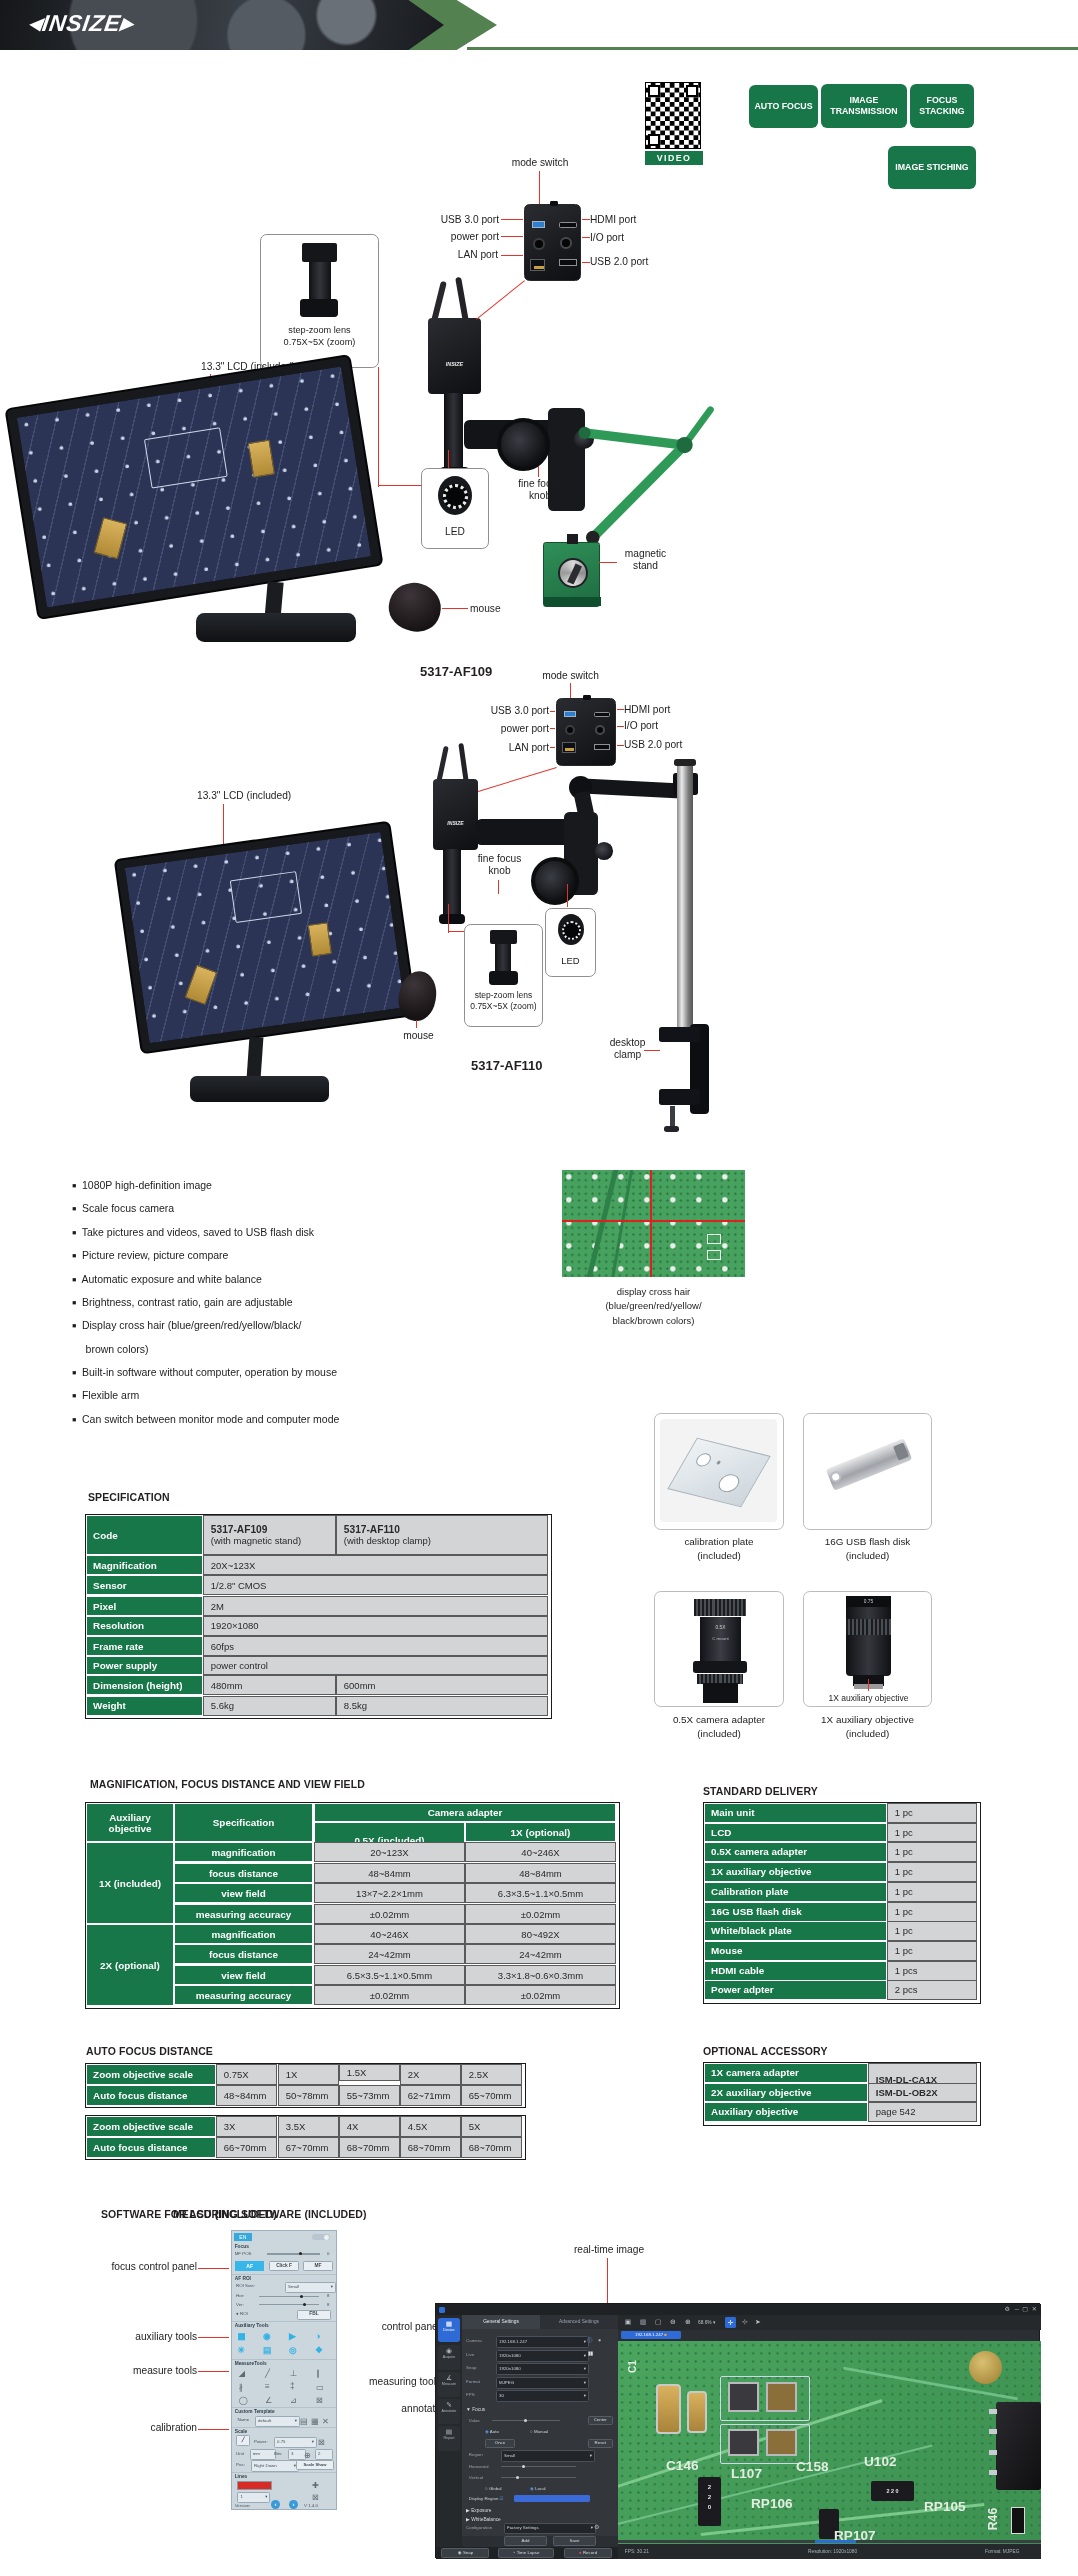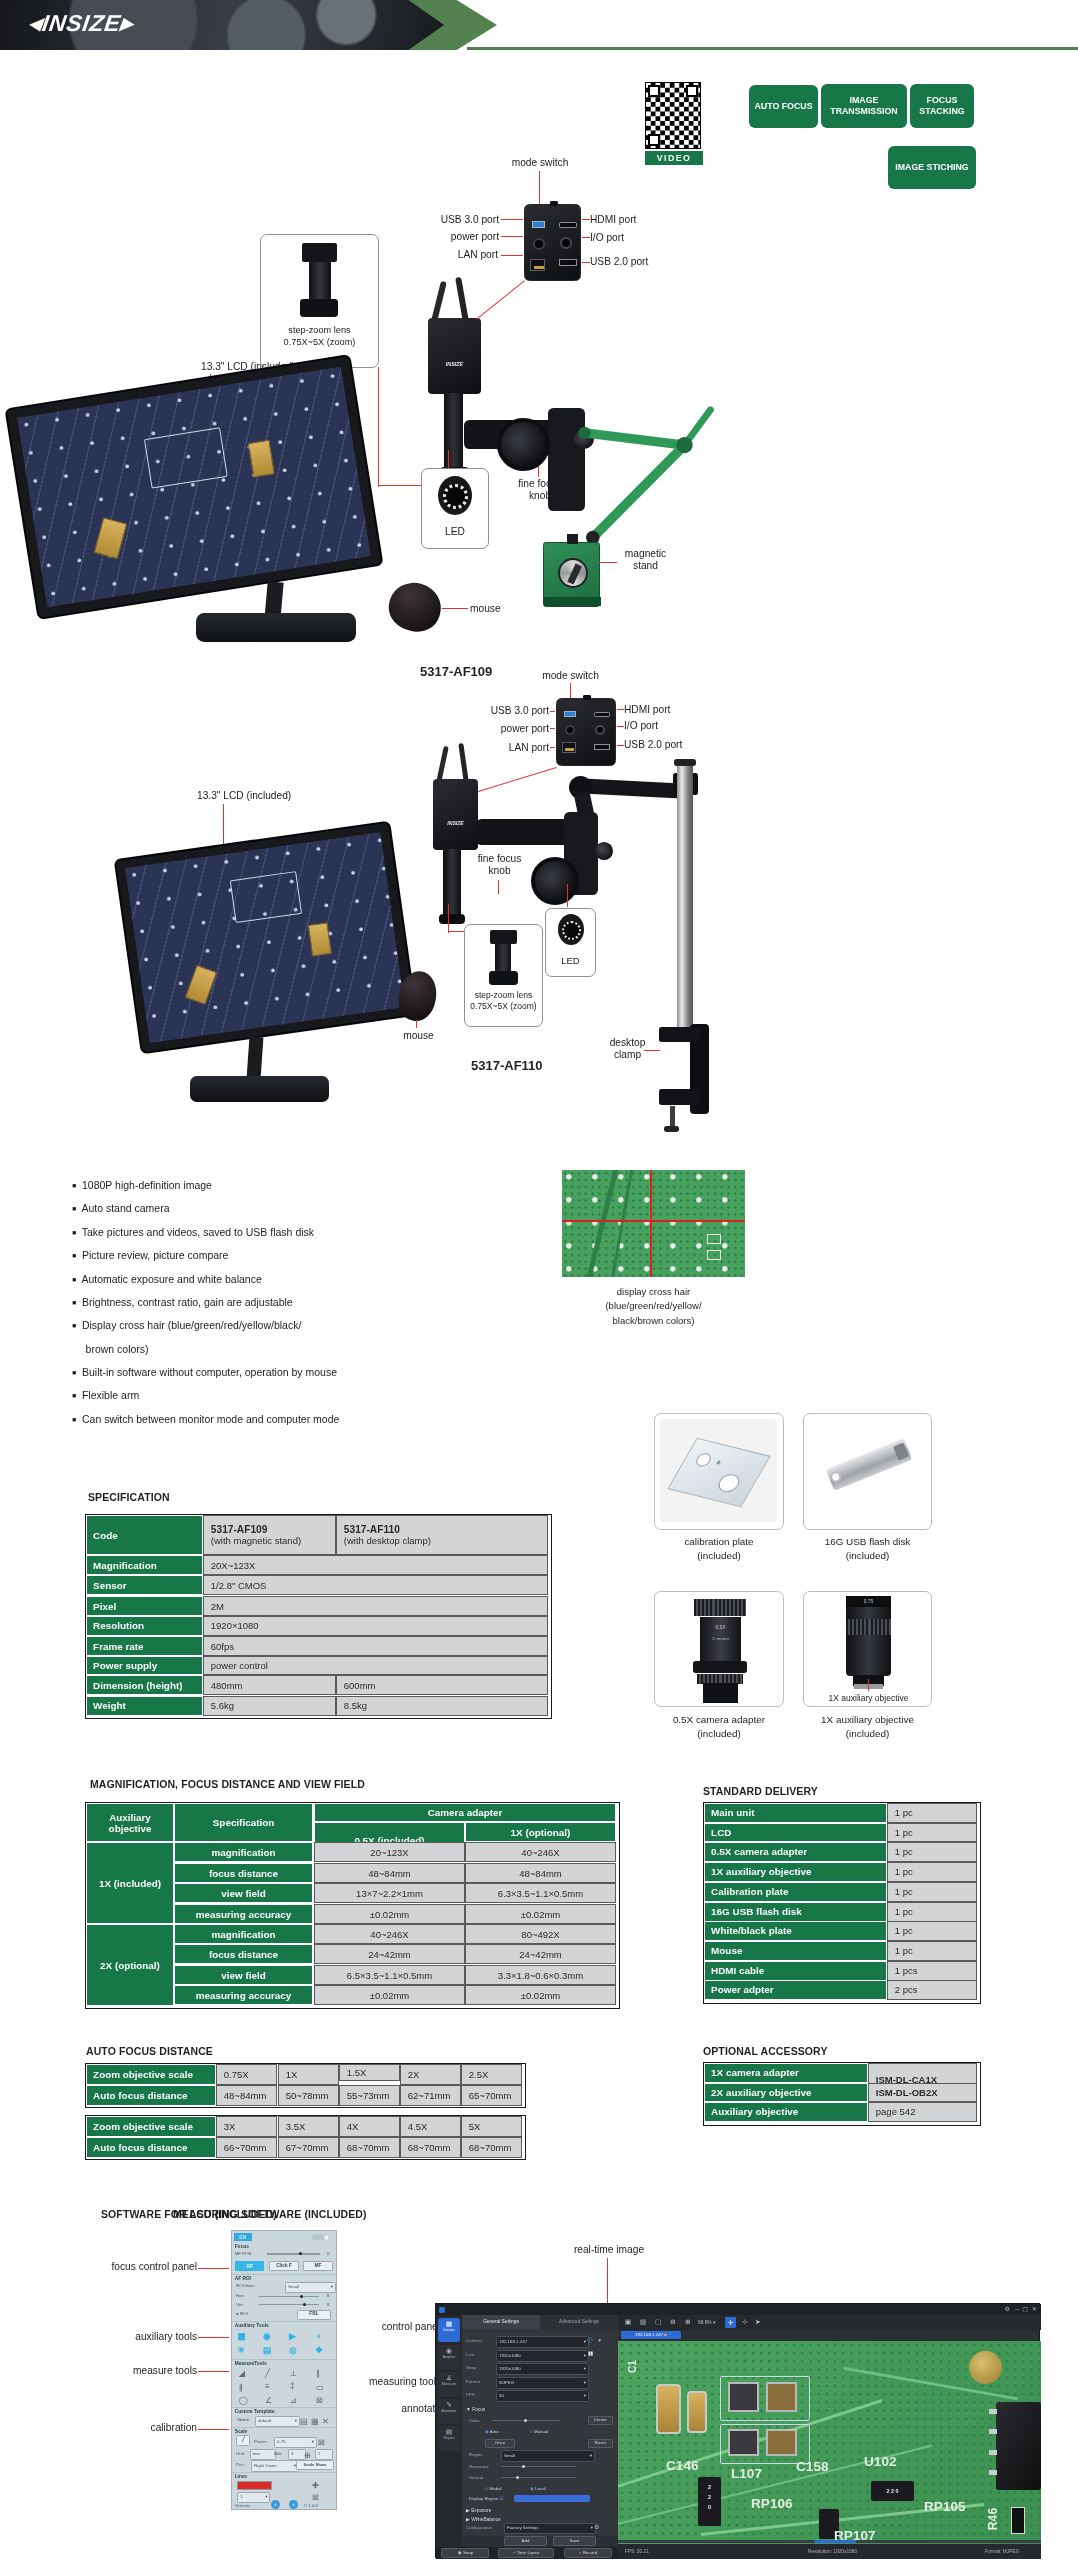--- a/index.html
+++ b/index.html
@@ -268,21 +268,21 @@
   </div>
 
   <div class="a" style="left:399px;top:971px;width:37px;height:50px;border-radius:50% 50% 46% 46%;background:radial-gradient(circle at 35% 30%,#3d3539,#171214 75%);transform:rotate(10deg)"></div>
   <div class="r" style="left:416px;top:1020px;width:1.4px;height:8.2px"></div>
   <div class="lb lbc" style="left:397px;top:1030px;width:43px">mouse</div>
 
   <div class="a" style="left:471px;top:1058px;width:102px;font:bold 13px 'Liberation Sans',sans-serif;color:#231f20">5317-AF110</div>
 
   <div class="a" style="left:72px;top:1174px;width:394px;font:10.5px/23px 'Liberation Sans',sans-serif;color:#1d1d1f">
     <div><span style="font-size:6.8px;vertical-align:1.4px">■</span>&nbsp; <span>1080P high-definition image</span></div>
-    <div><span style="font-size:6.8px;vertical-align:1.4px">■</span>&nbsp; <span>Auto stand camera</span></div>
+    <div><span style="font-size:6.8px;vertical-align:1.4px">■</span>&nbsp; <span>Scale focus camera</span></div>
     <div><span style="font-size:6.8px;vertical-align:1.4px">■</span>&nbsp; <span>Take pictures and videos, saved to USB flash disk</span></div>
     <div><span style="font-size:6.8px;vertical-align:1.4px">■</span>&nbsp; <span>Picture review, picture compare</span></div>
     <div><span style="font-size:6.8px;vertical-align:1.4px">■</span>&nbsp; <span>Automatic exposure and white balance</span></div>
     <div><span style="font-size:6.8px;vertical-align:1.4px">■</span>&nbsp; <span>Brightness, contrast ratio, gain are adjustable</span></div>
     <div><span style="font-size:6.8px;vertical-align:1.4px">■</span>&nbsp; <span>Display cross hair (blue/green/red/yellow/black/</span></div>
     <div style="padding-left:13.6px"><span>brown colors)</span></div>
     <div><span style="font-size:6.8px;vertical-align:1.4px">■</span>&nbsp; <span>Built-in software without computer, operation by mouse</span></div>
     <div><span style="font-size:6.8px;vertical-align:1.4px">■</span>&nbsp; <span>Flexible arm</span></div>
     <div><span style="font-size:6.8px;vertical-align:1.4px">■</span>&nbsp; <span>Can switch between monitor mode and computer mode</span></div>
   </div>

